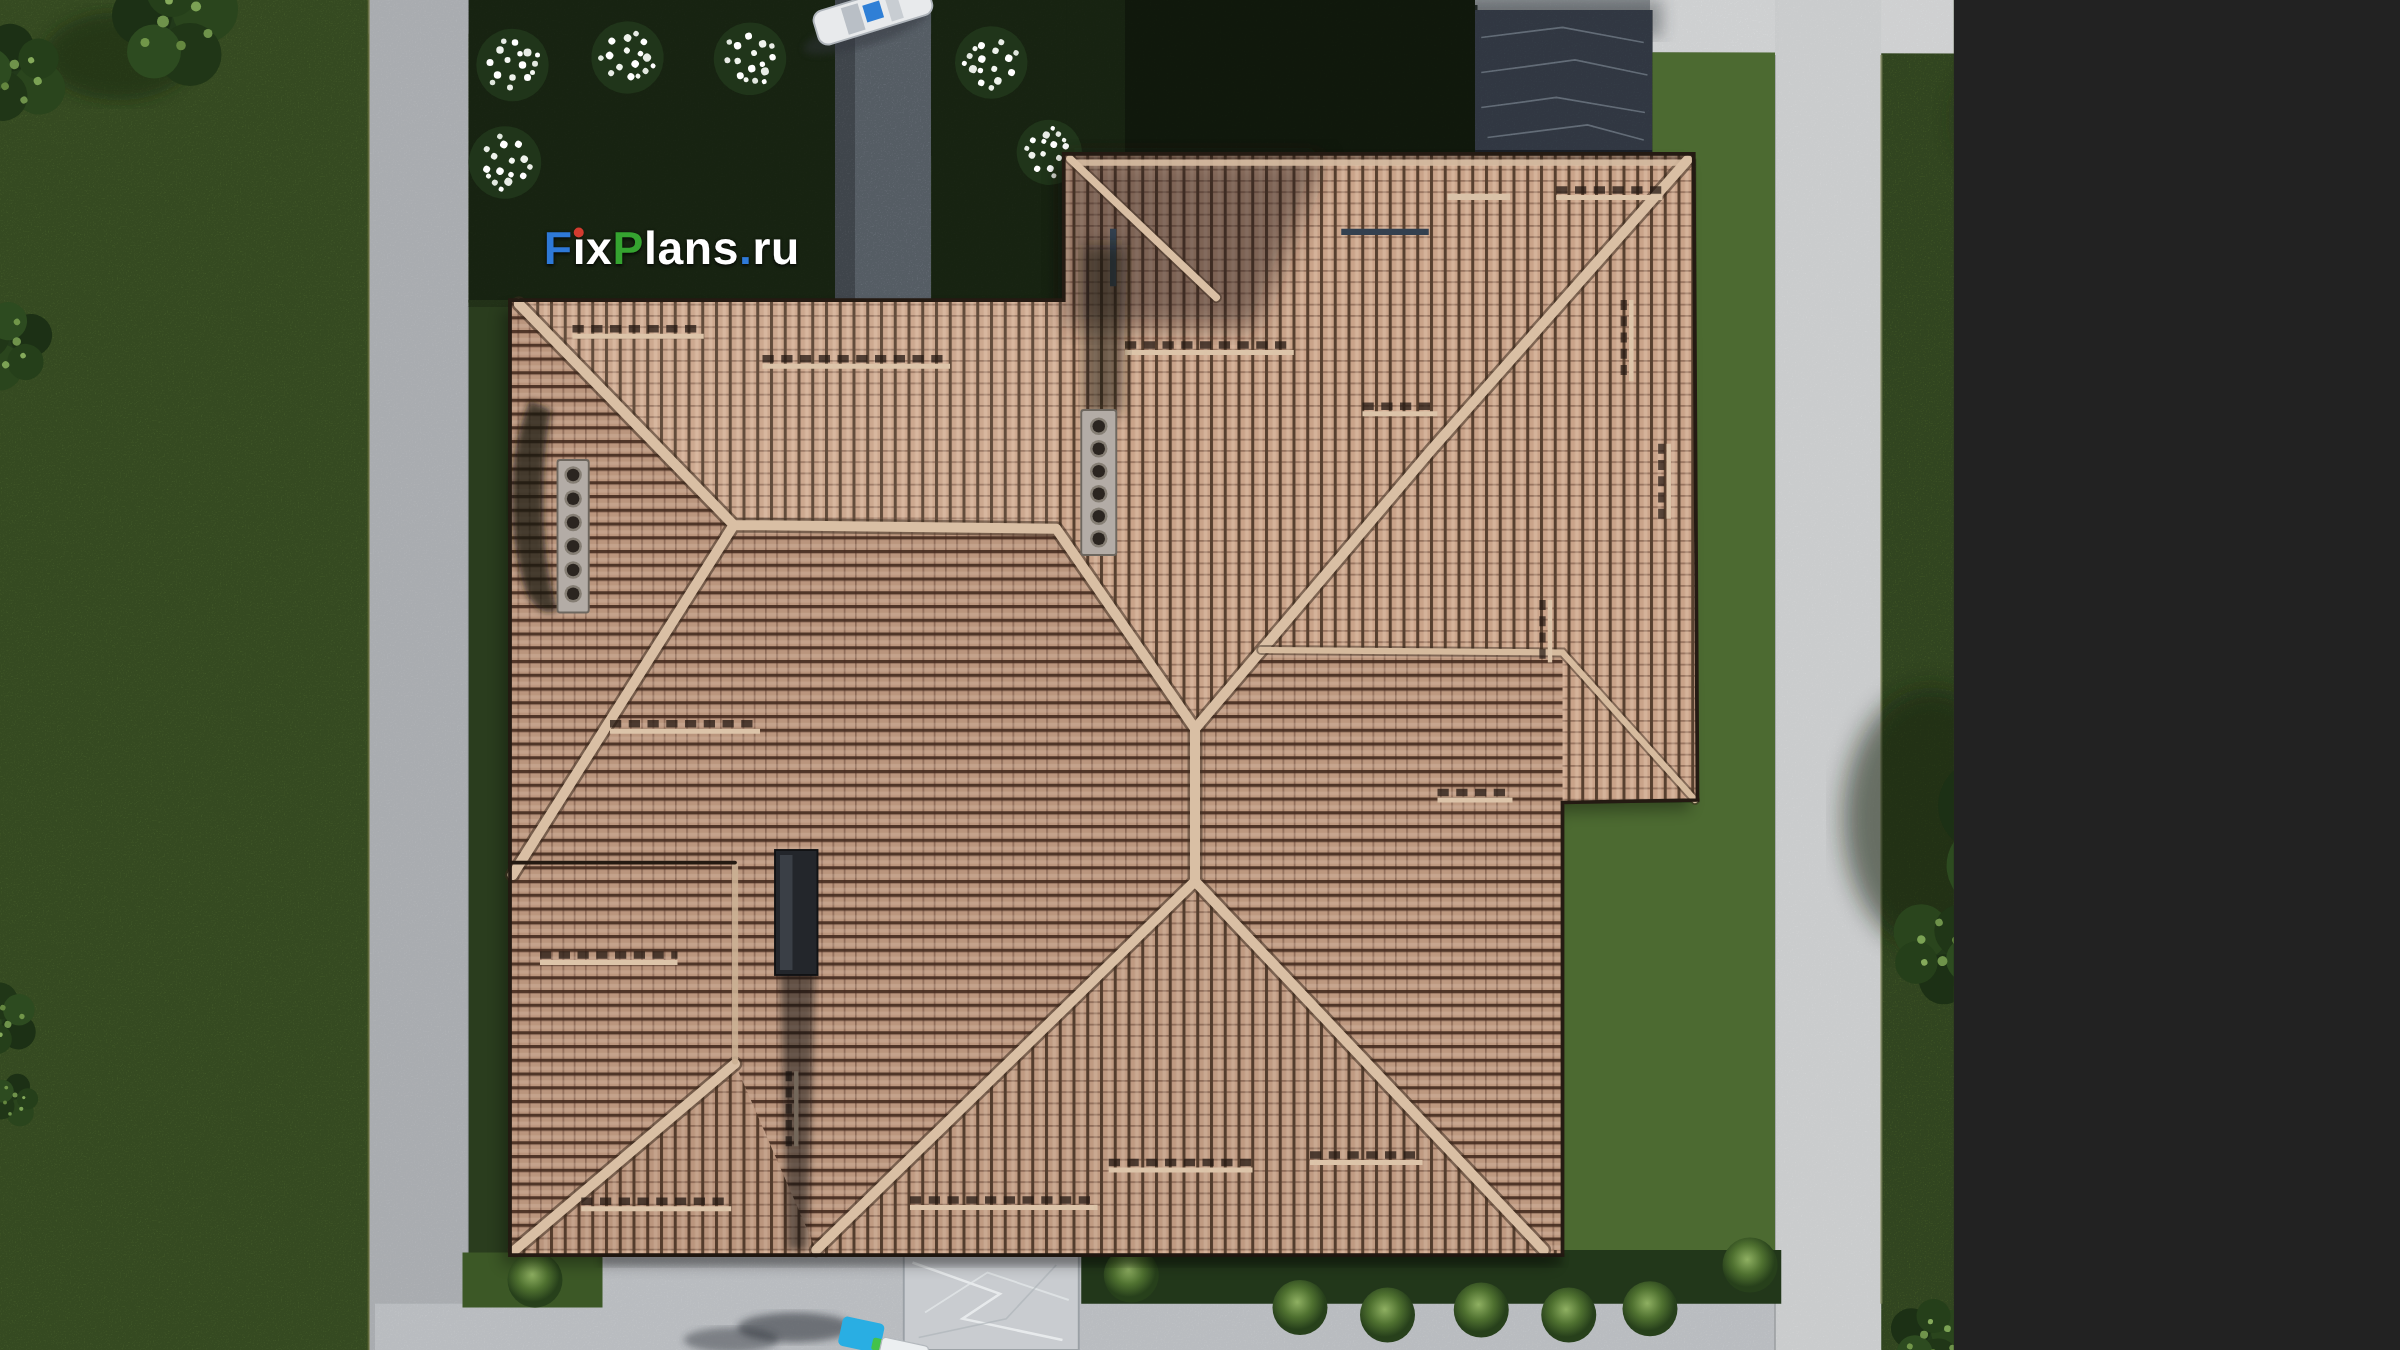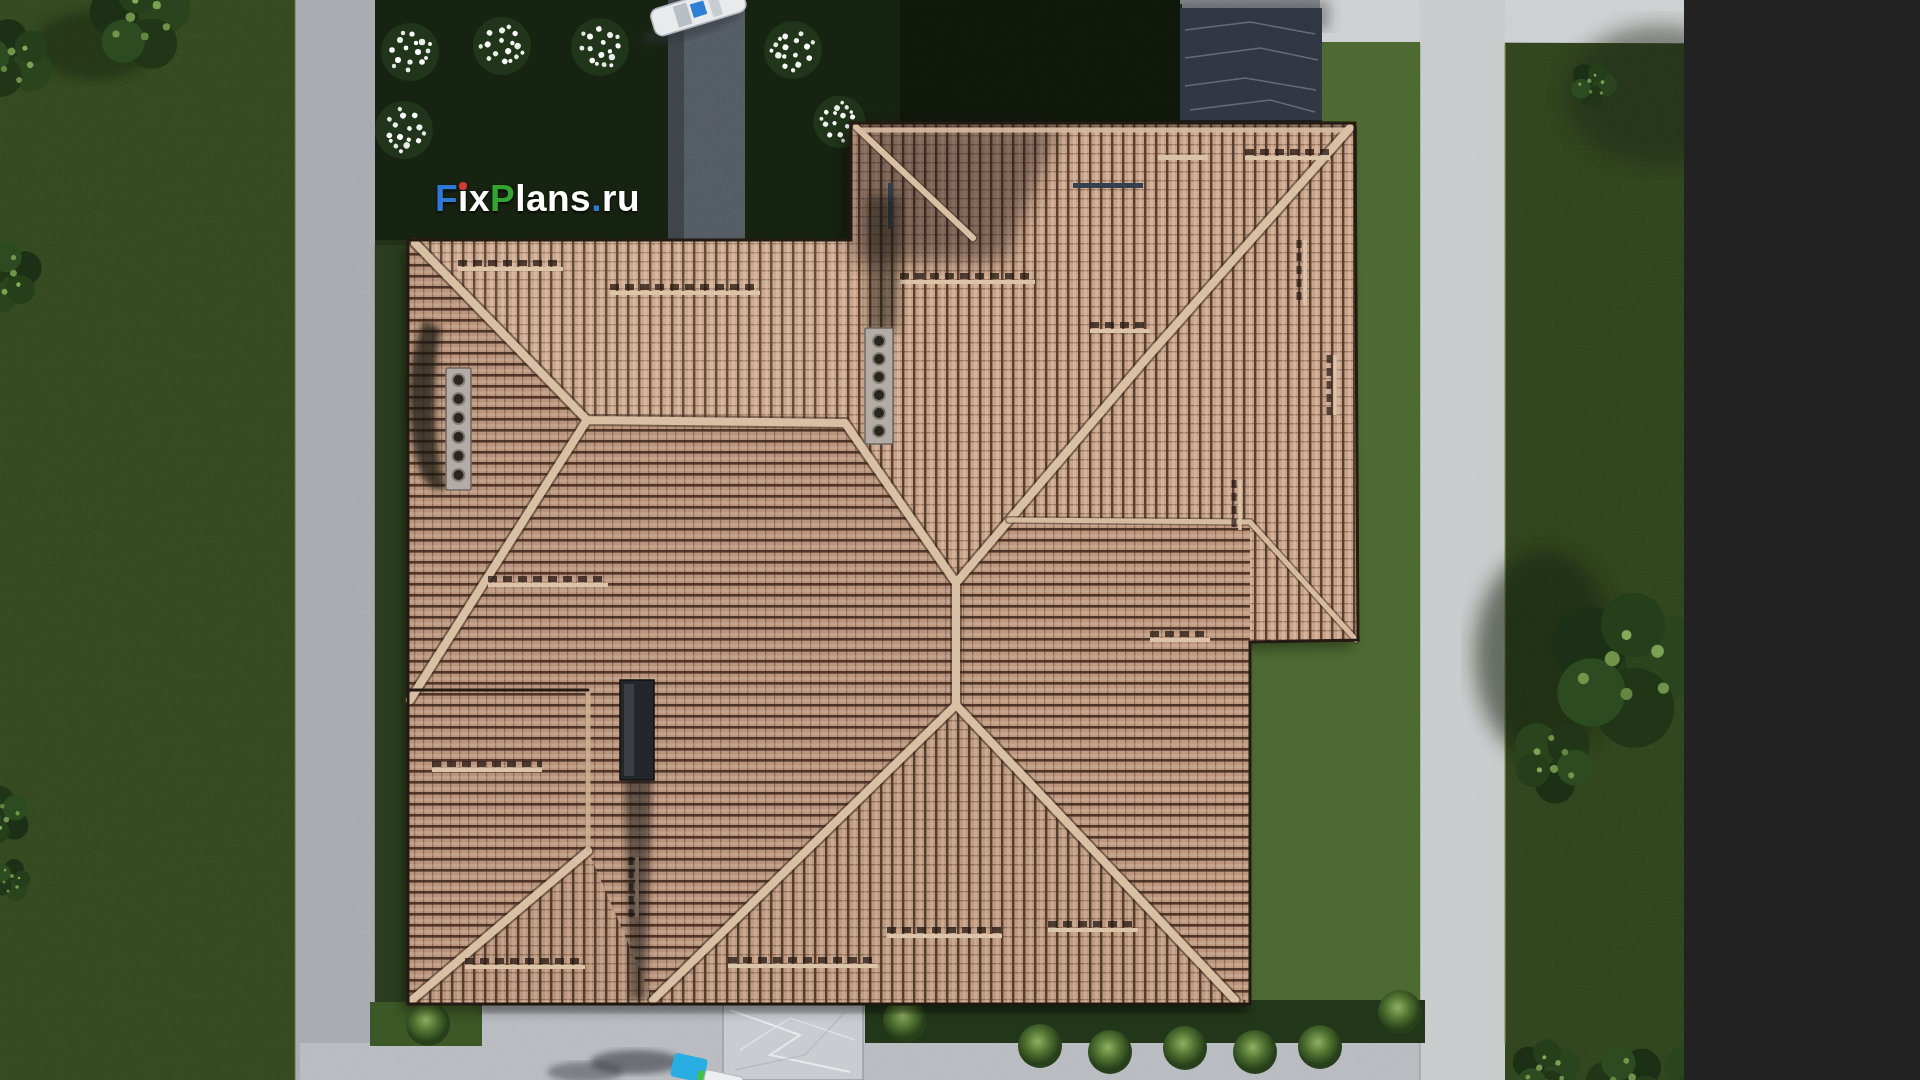--- a/index.html
+++ b/index.html
@@ -1,16 +1,16 @@
 <!DOCTYPE html>
 <html><head>
 <meta charset="utf-8">
 <style>
   html,body{margin:0;padding:0;background:#222;}
-  .stage{position:relative;width:1684px;height:1080px;overflow:hidden;font-family:"Liberation Sans",sans-serif;}
+  .stage{position:relative;width:1563px;height:1080px;overflow:hidden;font-family:"Liberation Sans",sans-serif;}
   .stage svg{position:absolute;left:0;top:0;}
   .logo{position:absolute;left:435px;top:178px;font-weight:bold;font-size:37px;letter-spacing:.5px;
         text-shadow:0 2px 3px rgba(0,0,0,.65),0 0 2px rgba(0,0,0,.5);white-space:nowrap;}
   .logo span{display:inline-block;}
   .lg-blue{color:#2e79d8;} .lg-green{color:#35a330;} .lg-white{color:#ffffff;}
   .i-wrap{position:relative;}
   .i-dot{position:absolute;left:1px;top:4px;width:8px;height:8px;border-radius:50%;background:#d23b2f;}
 </style>
 </head>
 <body>

